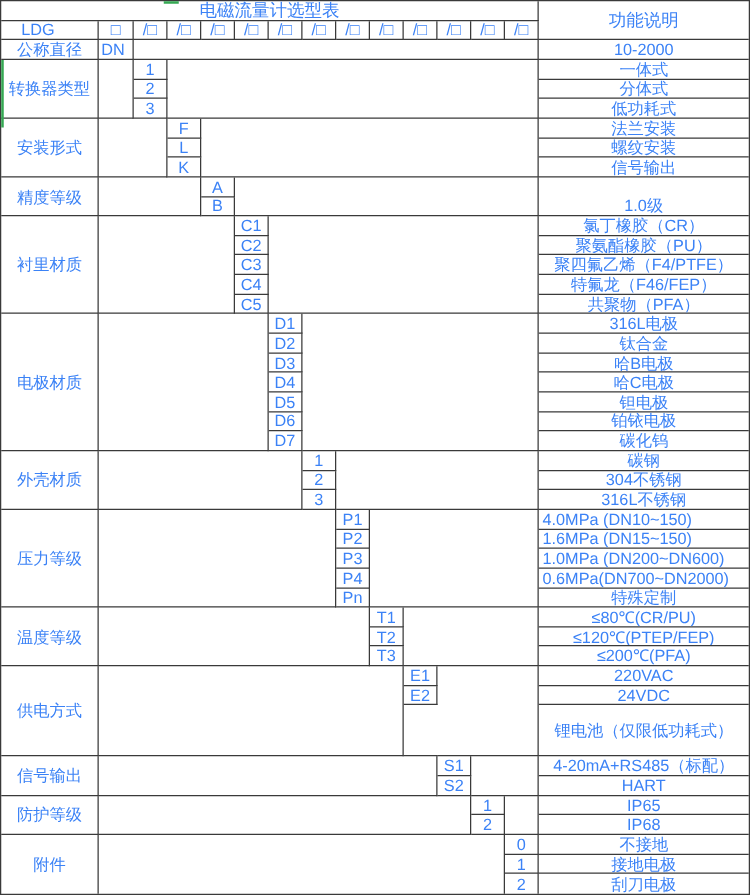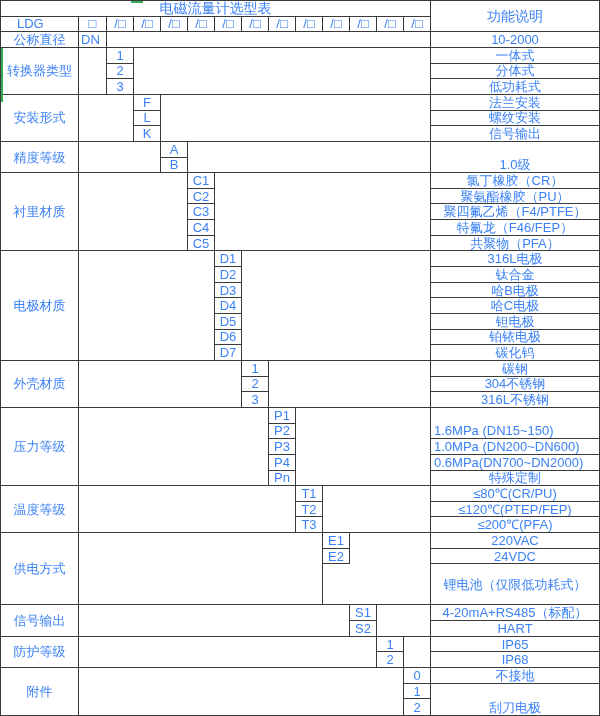--- a/index.html
+++ b/index.html
@@ -130,20 +130,21 @@
     <div class="cell no-r" style="grid-area: 25 / 15 / 26 / 16;">304不锈钢</div>
     <div class="cell no-r" style="grid-area: 26 / 15 / 27 / 16;">316L不锈钢</div>
     <div class="cell" style="grid-area: 27 / 1 / 32 / 2;">压力等级</div>
     <div class="cell" style="grid-area: 27 / 2 / 32 / 9;"></div>
     <div class="cell" style="grid-area: 27 / 9 / 28 / 10;">P1</div>
     <div class="cell" style="grid-area: 28 / 9 / 29 / 10;">P2</div>
     <div class="cell" style="grid-area: 29 / 9 / 30 / 10;">P3</div>
     <div class="cell" style="grid-area: 30 / 9 / 31 / 10;">P4</div>
     <div class="cell" style="grid-area: 31 / 9 / 32 / 10;">Pn</div>
     <div class="cell" style="grid-area: 27 / 10 / 32 / 15;"></div>
+    <div class="cell left pad4 no-r" style="grid-area: 27 / 15 / 28 / 16;">4.0MPa (DN10~150)</div>
     <div class="cell left pad4 no-r" style="grid-area: 28 / 15 / 29 / 16;">1.6MPa (DN15~150)</div>
     <div class="cell left pad4 no-r" style="grid-area: 29 / 15 / 30 / 16;">1.0MPa (DN200~DN600)</div>
     <div class="cell left pad4 no-r" style="grid-area: 30 / 15 / 31 / 16;">0.6MPa(DN700~DN2000)</div>
     <div class="cell no-r" style="grid-area: 31 / 15 / 32 / 16;">特殊定制</div>
     <div class="cell" style="grid-area: 32 / 1 / 35 / 2;">温度等级</div>
     <div class="cell" style="grid-area: 32 / 2 / 35 / 10;"></div>
     <div class="cell" style="grid-area: 32 / 10 / 33 / 11;">T1</div>
     <div class="cell" style="grid-area: 33 / 10 / 34 / 11;">T2</div>
     <div class="cell" style="grid-area: 34 / 10 / 35 / 11;">T3</div>
     <div class="cell" style="grid-area: 32 / 11 / 35 / 15;"></div>
@@ -172,14 +173,15 @@
     <div class="cell" style="grid-area: 41 / 13 / 42 / 14;">2</div>
     <div class="cell" style="grid-area: 40 / 14 / 42 / 15;"></div>
     <div class="cell no-r" style="grid-area: 40 / 15 / 41 / 16;">IP65</div>
     <div class="cell no-r" style="grid-area: 41 / 15 / 42 / 16;">IP68</div>
     <div class="cell no-b" style="grid-area: 42 / 1 / 45 / 2;">附件</div>
     <div class="cell no-b" style="grid-area: 42 / 2 / 45 / 14;"></div>
     <div class="cell" style="grid-area: 42 / 14 / 43 / 15;">0</div>
     <div class="cell" style="grid-area: 43 / 14 / 44 / 15;">1</div>
     <div class="cell no-b" style="grid-area: 44 / 14 / 45 / 15;">2</div>
     <div class="cell no-r" style="grid-area: 42 / 15 / 43 / 16;">不接地</div>
+    <div class="cell no-r" style="grid-area: 43 / 15 / 44 / 16;">接地电极</div>
     <div class="cell no-r no-b" style="grid-area: 44 / 15 / 45 / 16;">刮刀电极</div>
   </div>
 
 </body></html>

